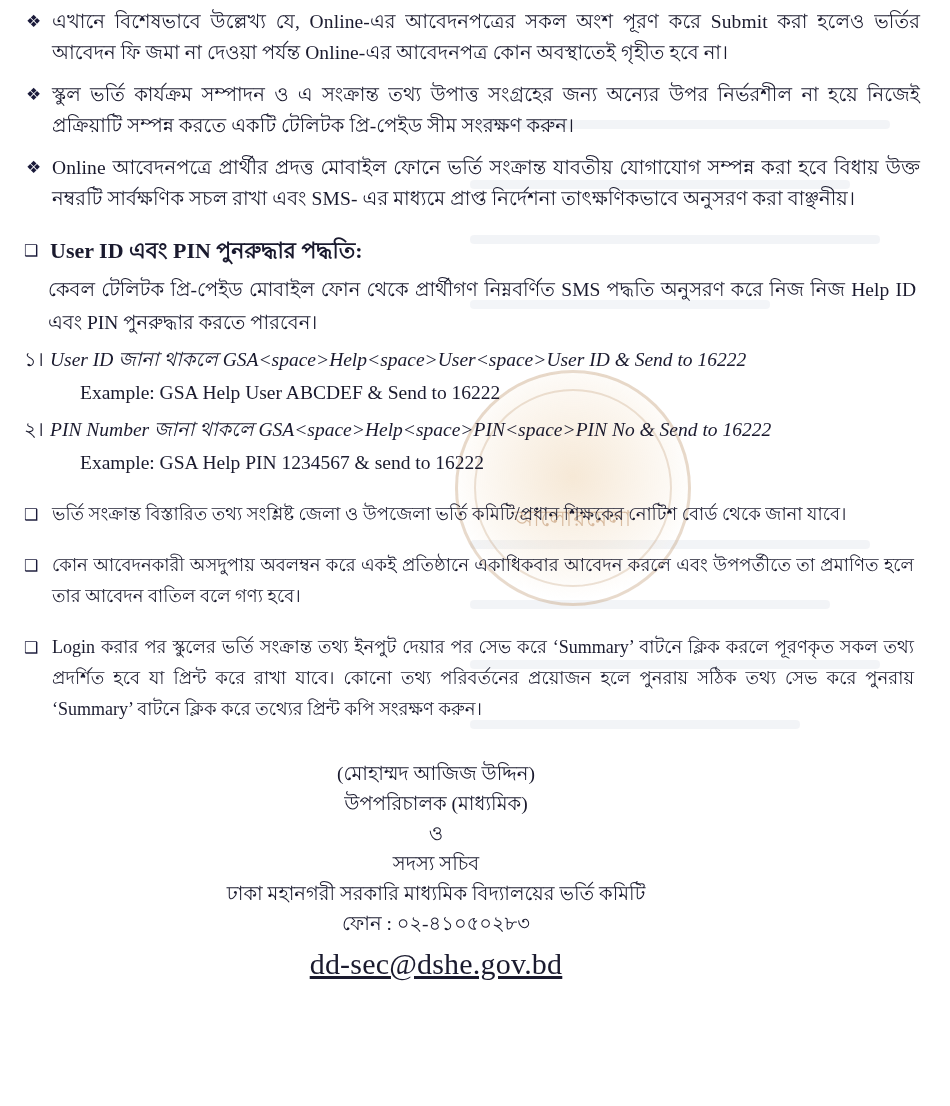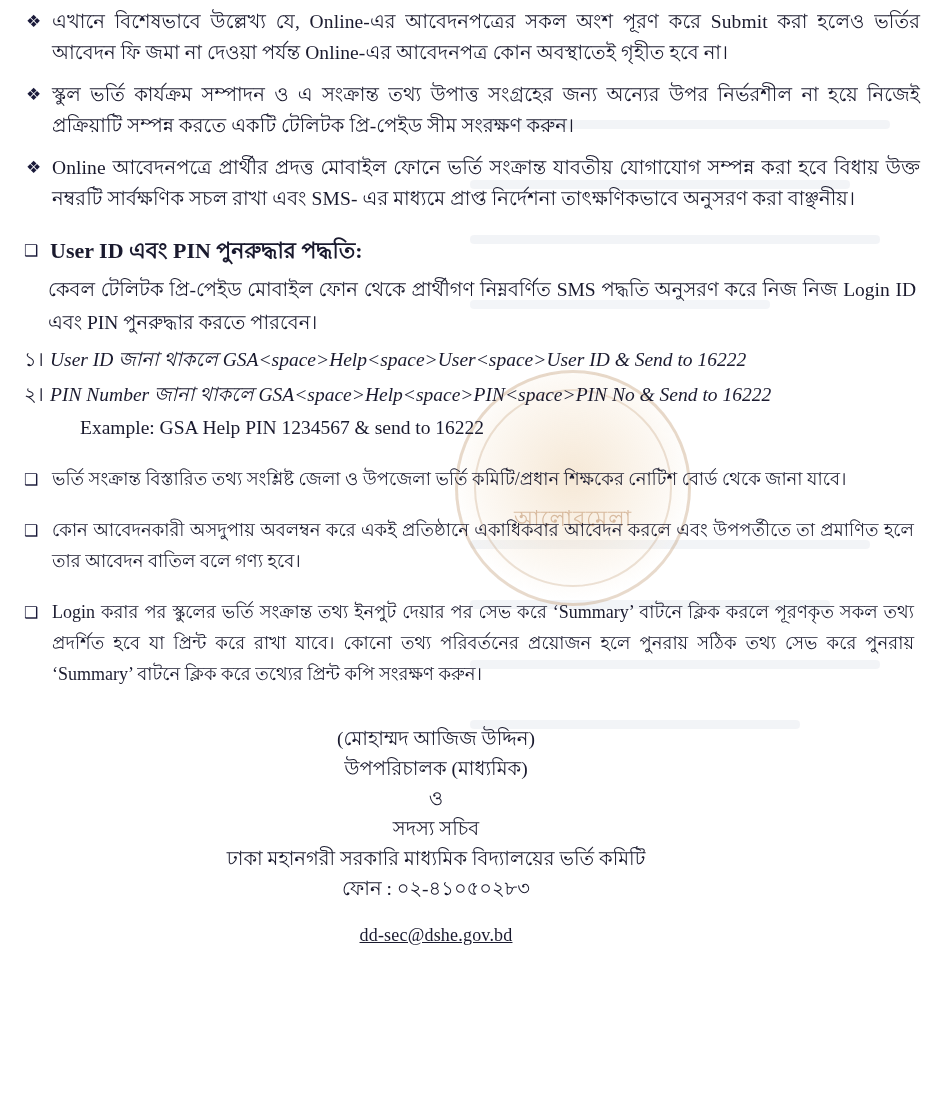--- a/index.html
+++ b/index.html
@@ -193,24 +193,24 @@
     position: absolute;
     left: 50%;
     transform: translateX(-50%);
     top: 0;
   }
   .sign-name, .sign-role, .sign-and, .sign-member, .sign-committee, .sign-phone {
     font-size: 19.5px;
     line-height: 30px;
   }
   .sign-email {
-    font-size: 18px;
+    font-size: 30px;
     line-height: 34px;
     text-decoration: underline;
-    margin-top: 14px;
+    margin-top: 8px;
     letter-spacing: 0.2px;
   }
 </style>
 </head>
 <body>
 
 <div class="page">
 
   <div class="ghost-lines">
     <div style="left:470px; top:120px; width:420px;"></div>
@@ -243,26 +243,27 @@
         <span class="bullet-mark">❖</span>
         <span class="bullet-text">Online আবেদনপত্রে প্রার্থীর প্রদত্ত মোবাইল ফোনে ভর্তি সংক্রান্ত যাবতীয় যোগাযোগ সম্পন্ন করা হবে বিধায় উক্ত নম্বরটি সার্বক্ষণিক সচল রাখা এবং SMS- এর মাধ্যমে প্রাপ্ত নির্দেশনা তাৎক্ষণিকভাবে অনুসরণ করা বাঞ্ছনীয়।</span>
       </li>
     </ul>
 
     <div class="section-head">
       <span class="sq-mark">❑</span>
       <span class="section-title">User ID এবং PIN পুনরুদ্ধার পদ্ধতি:</span>
     </div>
 
-    <p class="para">কেবল টেলিটক প্রি-পেইড মোবাইল ফোন থেকে প্রার্থীগণ নিম্নবর্ণিত SMS পদ্ধতি অনুসরণ করে নিজ নিজ Login ID এবং PIN পুনরুদ্ধার করতে পারবেন।</p>
+    <p class="para">কেবল টেলিটক প্রি-পেইড মোবাইল ফোন থেকে প্রার্থীগণ নিম্নবর্ণিত SMS পদ্ধতি অনুসরণ করে নিজ নিজ Help ID এবং PIN পুনরুদ্ধার করতে পারবেন।</p>
 
     <div class="num-item">
       <span class="num-mark">১।</span>
       <span class="num-text">User ID জানা থাকলে GSA&lt;space&gt;Help&lt;space&gt;User&lt;space&gt;User ID &amp; Send to 16222</span>
     </div>
+    <div class="example-line">Example: GSA Help User ABCDEF &amp; Send to 16222</div>
 
     <div class="num-item">
       <span class="num-mark">২।</span>
       <span class="num-text">PIN Number জানা থাকলে GSA&lt;space&gt;Help&lt;space&gt;PIN&lt;space&gt;PIN No &amp; Send to 16222</span>
     </div>
     <div class="example-line">Example: GSA Help PIN 1234567 &amp; send to 16222</div>
 
     <div class="check-item">
       <span class="check-mark">❑</span>
       <span class="check-text">ভর্তি সংক্রান্ত বিস্তারিত তথ্য সংশ্লিষ্ট জেলা ও উপজেলা ভর্তি কমিটি/প্রধান শিক্ষকের নোটিশ বোর্ড থেকে জানা যাবে।</span>

